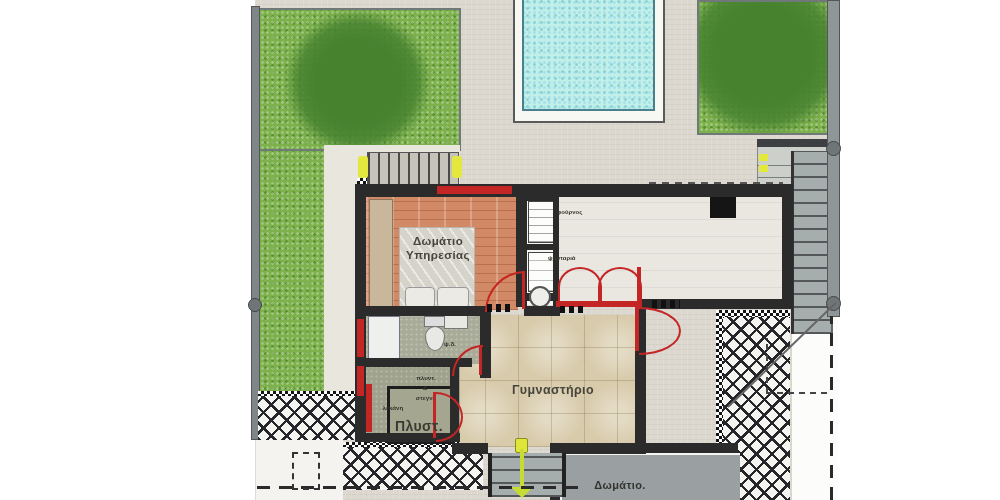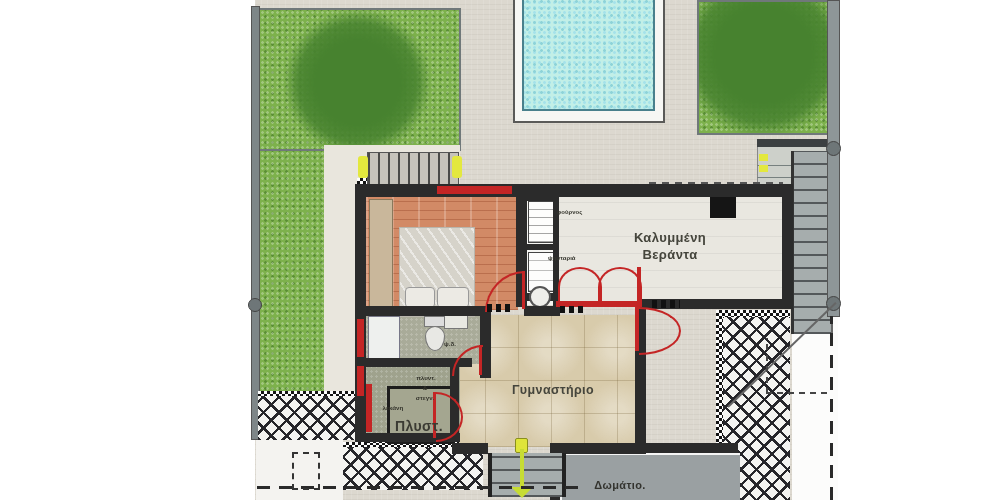--- a/index.html
+++ b/index.html
@@ -176,23 +176,23 @@
   <div class="abs" style="left:520px;top:449px;width:4px;height:38px;background:#c7dc33;"></div>
   <div class="abs" style="left:511px;top:487px;width:0;height:0;border-left:11px solid transparent;border-right:11px solid transparent;border-top:11px solid #c7dc33;"></div>
 
   <div class="abs" style="left:257px;top:486px;width:330px;height:3px;background:repeating-linear-gradient(90deg,#2a2a2a 0 13px,transparent 13px 22px);"></div>
   <div class="abs" style="left:830px;top:316px;width:3px;height:184px;background:repeating-linear-gradient(0deg,#2a2a2a 0 13px,transparent 13px 22px);"></div>
   <div class="abs" style="left:649px;top:182px;width:134px;height:2px;background:repeating-linear-gradient(90deg,#555 0 7px,transparent 7px 13px);"></div>
   <div class="abs" style="left:292px;top:452px;width:24px;height:34px;border:2px dashed #333;"></div>
   <div class="abs" style="left:766px;top:338px;width:2px;height:56px;background:repeating-linear-gradient(0deg,#444 0 6px,transparent 6px 11px);"></div>
   <div class="abs" style="left:766px;top:392px;width:66px;height:2px;background:repeating-linear-gradient(90deg,#444 0 6px,transparent 6px 11px);"></div>
 
-  <div class="abs lbl" style="left:600px;top:229px;width:140px;font-size:13px;line-height:17px;">
-    <span>Καλυμμένη</span><br>
-    <span>Βεράντα</span>
+  <div class="abs lbl" style="left:383px;top:234px;width:110px;font-size:11.5px;line-height:14px;">
+    <span>Δωμάτιο</span><br>
+    <span>Υπηρεσίας</span>
   </div>
   <div class="abs lbl" style="left:490px;top:383px;width:126px;font-size:12.5px;">Γυμναστήριο</div>
   <div class="abs lbl" style="left:392px;top:418px;width:54px;font-size:14px;color:#3b3b33;">Πλυστ.</div>
   <div class="abs lbl" style="left:584px;top:479px;width:72px;font-size:11px;color:#33332e;">Δωμάτιο.</div>
 
   <div class="abs t7" style="left:557px;top:208px;">φούρνος</div>
   <div class="abs t7" style="left:548px;top:254px;">ψησταριά</div>
   <div class="abs t7c" style="left:408px;top:374px;width:36px;">πλυντ.</div>
   <div class="abs t7c" style="left:415px;top:384px;width:20px;">&amp;</div>
   <div class="abs t7c" style="left:406px;top:394px;width:38px;">στεγν.</div>

